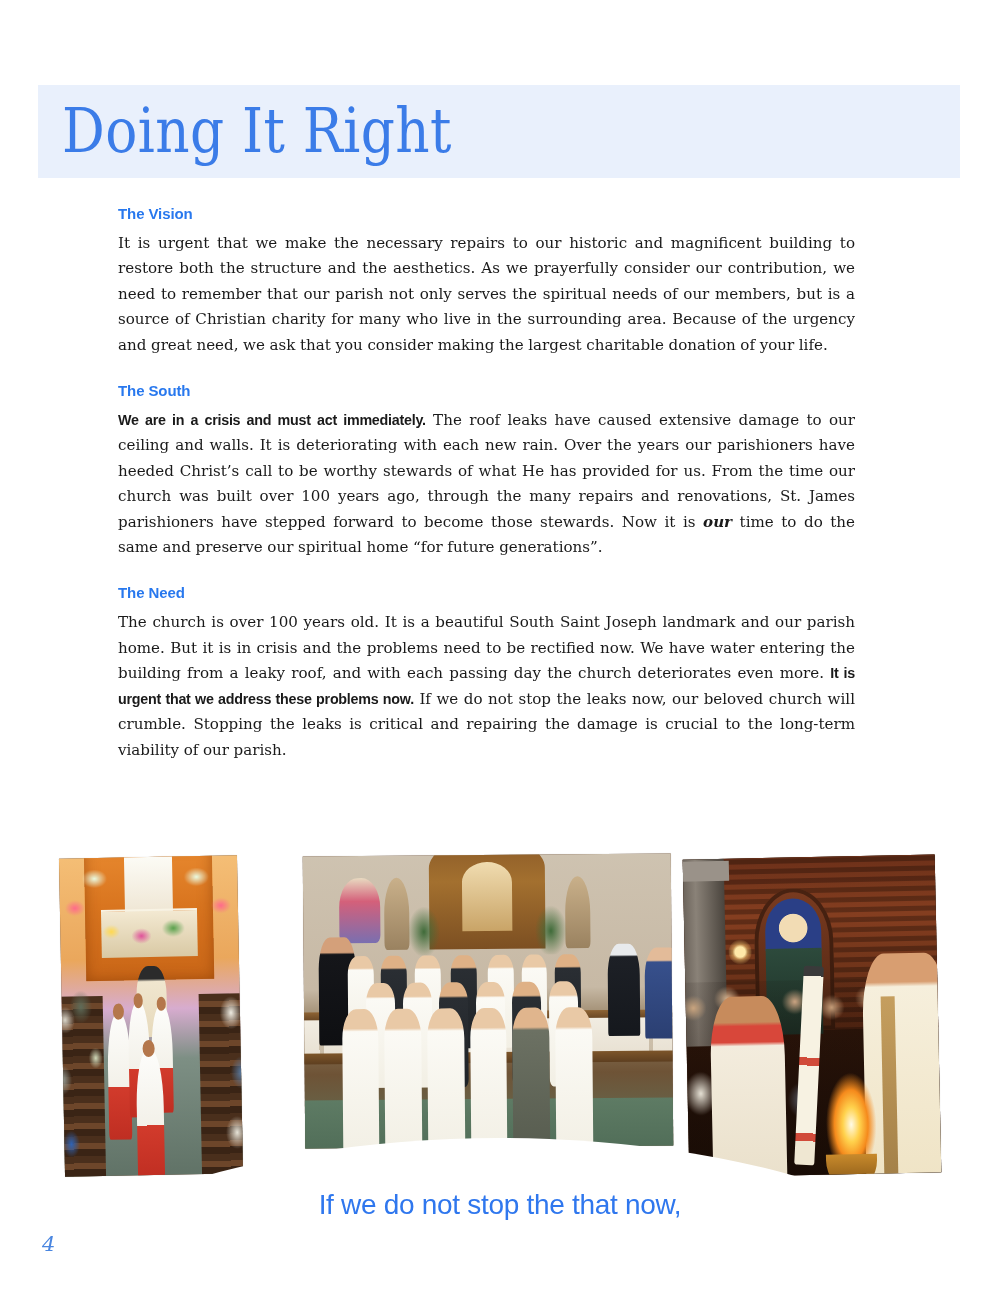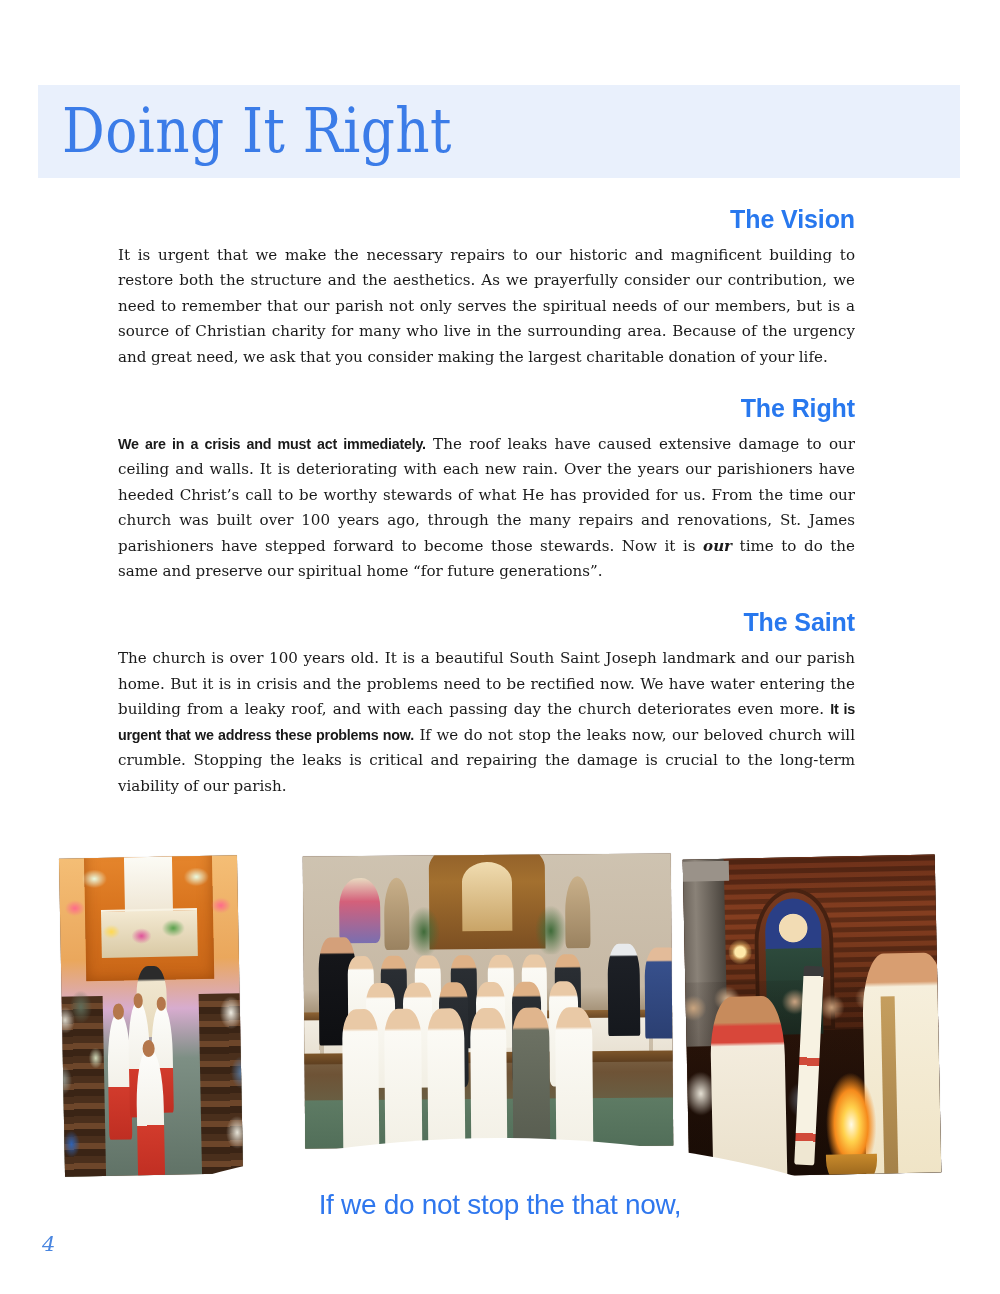--- a/index.html
+++ b/index.html
@@ -43,26 +43,25 @@
   .content {
     position: absolute;
     left: 118px;
     top: 205px;
     width: 737px;
   }
   .section { margin-bottom: 4px; }
 
   h2.section-head {
     font-family: "Liberation Sans", sans-serif;
-    font-size: 25px;
+    font-size: 15px;
     font-weight: bold;
     color: #2878ee;
     margin: 0 0 9px 0;
     letter-spacing: -0.1px;
-    text-align: right;
   }
   .section + .section h2.section-head { margin-top: 24px; }
 
   p.body-text {
     margin: 0;
     font-family: "DejaVu Serif", "Liberation Serif", serif;
     font-size: 15.1px;
     line-height: 25.4px;
     color: #1a1a1a;
     text-align: justify;
@@ -405,26 +404,26 @@
 <div class="page-title">Doing It Right</div>
 
 <div class="content">
 
   <div class="section">
     <h2 class="section-head">The Vision</h2>
     <p class="body-text"><span>It is urgent that we make the necessary repairs to our historic and magnificent building to restore both the structure and the aesthetics. As we prayerfully consider our contribution, we need to remember that our parish not only serves the spiritual needs of our members, but is a source of Christian charity for many who live in the surrounding area. Because of the urgency and great need, we ask that you consider making the largest charitable donation of your life.</span></p>
   </div>
 
   <div class="section">
-    <h2 class="section-head">The Right</h2>
+    <h2 class="section-head">The South</h2>
     <p class="body-text"><span class="bold-sans">We are in a crisis and must act immediately.</span><span> The roof leaks have caused extensive damage to our ceiling and walls. It is deteriorating with each new rain. Over the years our parishioners have heeded Christ’s call to be worthy stewards of what He has provided for us. From the time our church was built over 100 years ago, through the many repairs and renovations, St. James parishioners have stepped forward to become those stewards. Now it is </span><span class="bold-italic">our</span><span> time to do the same and preserve our spiritual home “for future generations”.</span></p>
   </div>
 
   <div class="section">
-    <h2 class="section-head">The Saint</h2>
+    <h2 class="section-head">The Need</h2>
     <p class="body-text"><span>The church is over 100 years old. It is a beautiful South Saint Joseph landmark and our parish home. But it is in crisis and the problems need to be rectified now. We have water entering the building from a leaky roof, and with each passing day the church deteriorates even more. </span><span class="bold-sans">It is urgent that we address these problems now.</span><span> If we do not stop the leaks now, our beloved church will crumble. Stopping the leaks is critical and repairing the damage is crucial to the long-term viability of our parish.</span></p>
   </div>
 
 </div>
 
 <div class="photo-strip">
 
   <div class="photo photo-1" aria-label="Altar servers in red and white robes processing down the center aisle toward an ornate golden altar decorated with flowers">
     <div class="scene">
       <div class="p1-bg"></div>

